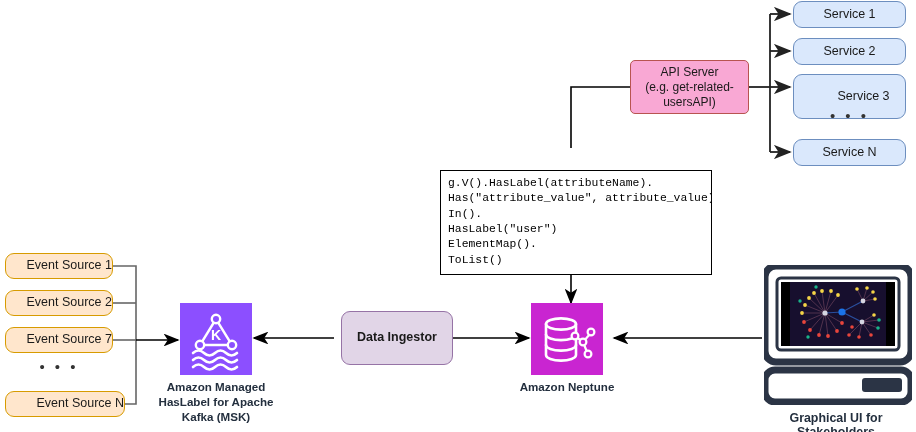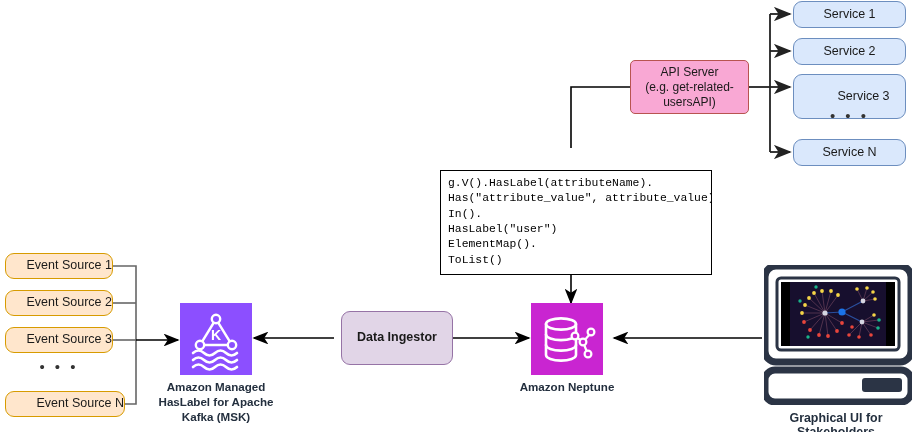--- a/index.html
+++ b/index.html
@@ -96,21 +96,21 @@
 ElementMap().
 ToList()</span></div>
 
   <div class="node rbox evt" style="left:5px;top:253px;width:108px;height:26px;">
     <span>Event Source 1</span>
   </div>
   <div class="node rbox evt" style="left:5px;top:290px;width:108px;height:26px;">
     <span>Event Source 2</span>
   </div>
   <div class="node rbox evt" style="left:5px;top:327px;width:108px;height:26px;">
-    <span>Event Source 3</span>
+    <span>Event Source 7</span>
   </div>
   <div class="dots" style="left:5px;top:355px;width:108px;height:22px;">
     <span>• • •</span>
   </div>
   <div class="node rbox evt" style="left:5px;top:391px;width:120px;height:26px;">
     <span>Event Source N</span>
   </div>
 
   <div class="awsicon" style="left:180px;top:303px;width:72px;height:72px;">
     <svg width="72" height="72" viewBox="0 0 72 72">

